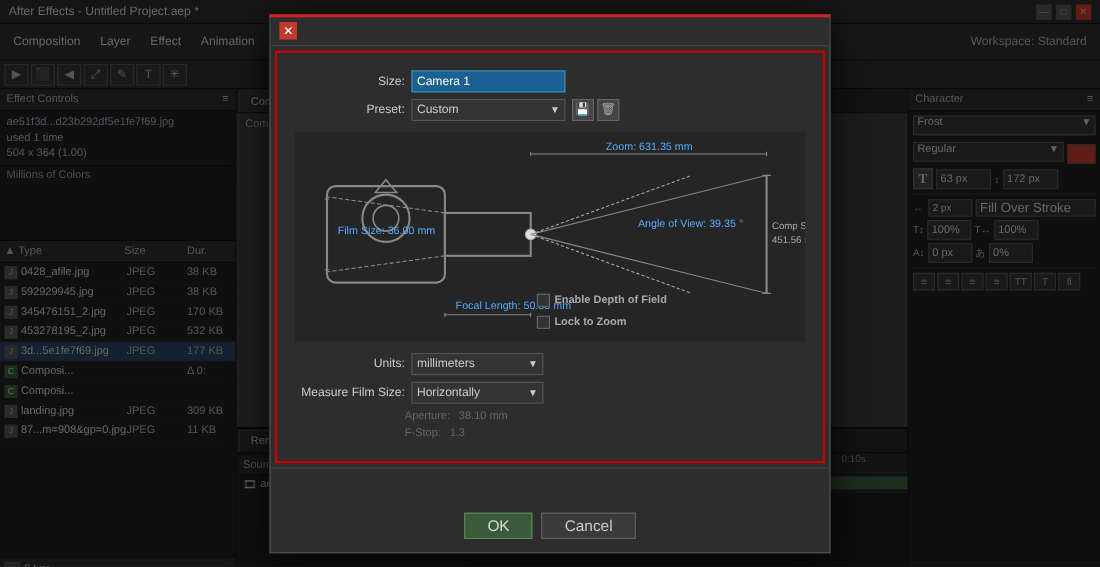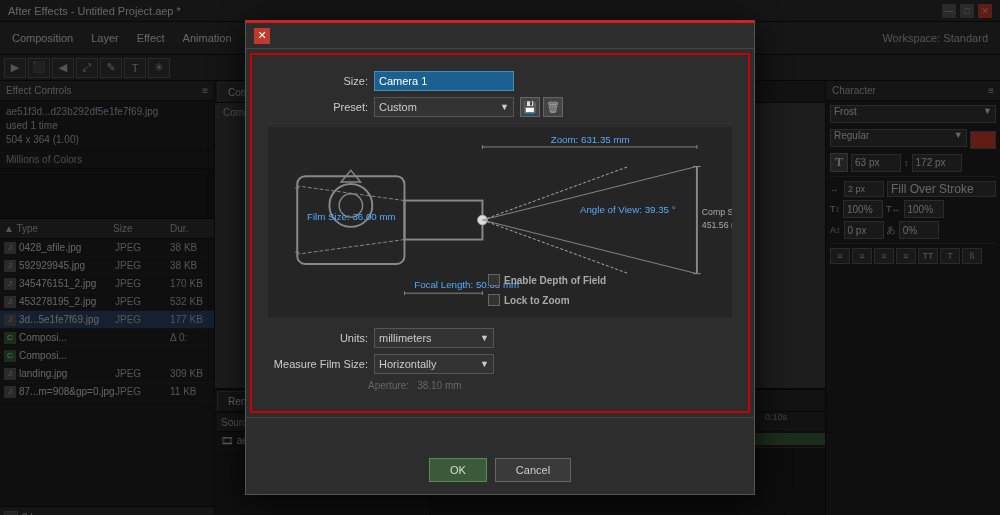--- a/index.html
+++ b/index.html
@@ -582,21 +582,21 @@
       display: flex;
       justify-content: center;
       gap: 8px;
       padding: 12px 16px;
       border-top: 1px solid #444;
     }
     .modal-btn {
       padding: 4px 20px;
       background: #3a3a3a;
       border: 1px solid #666;
-      font-size: 11px;
+      font-size: 14px;
       color: #ccc;
       cursor: pointer;
       height: 24px;
       display: flex;
       align-items: center;
       margin-top: 28px;
     }
     .modal-btn.primary {
       background: #3a5a3a;
       border-color: #5a8a5a;
@@ -968,20 +968,24 @@
           <span>Horizontally</span>
           <span class="form-select-arrow">▼</span>
         </div>
       </div>
 
       <div style="padding-left:100px; margin-top:4px;">
         <div class="info-row">
           <span class="disabled-text">Aperture:</span>
           <span class="disabled-text">38.10 mm</span>
         </div>
+        <div class="info-row">
+          <span class="disabled-text">F-Stop:</span>
+          <span class="disabled-text">1.3</span>
+        </div>
       </div>
 
     </div>
     </div>
 
     <div class="modal-footer">
       <button class="modal-btn primary">OK</button>
       <button class="modal-btn">Cancel</button>
     </div>
   </div>

